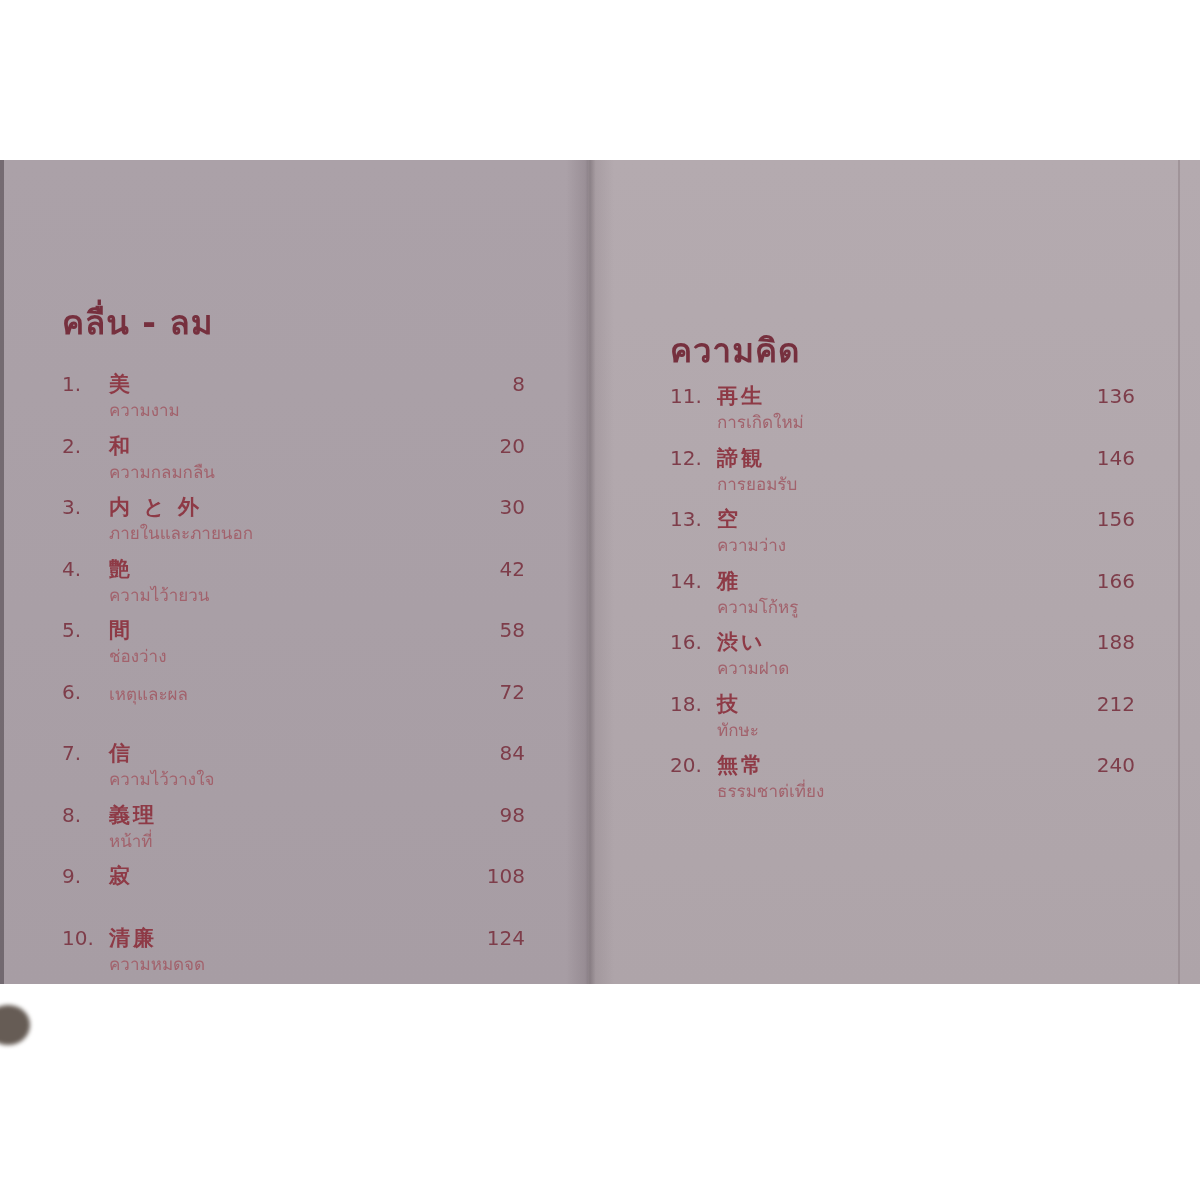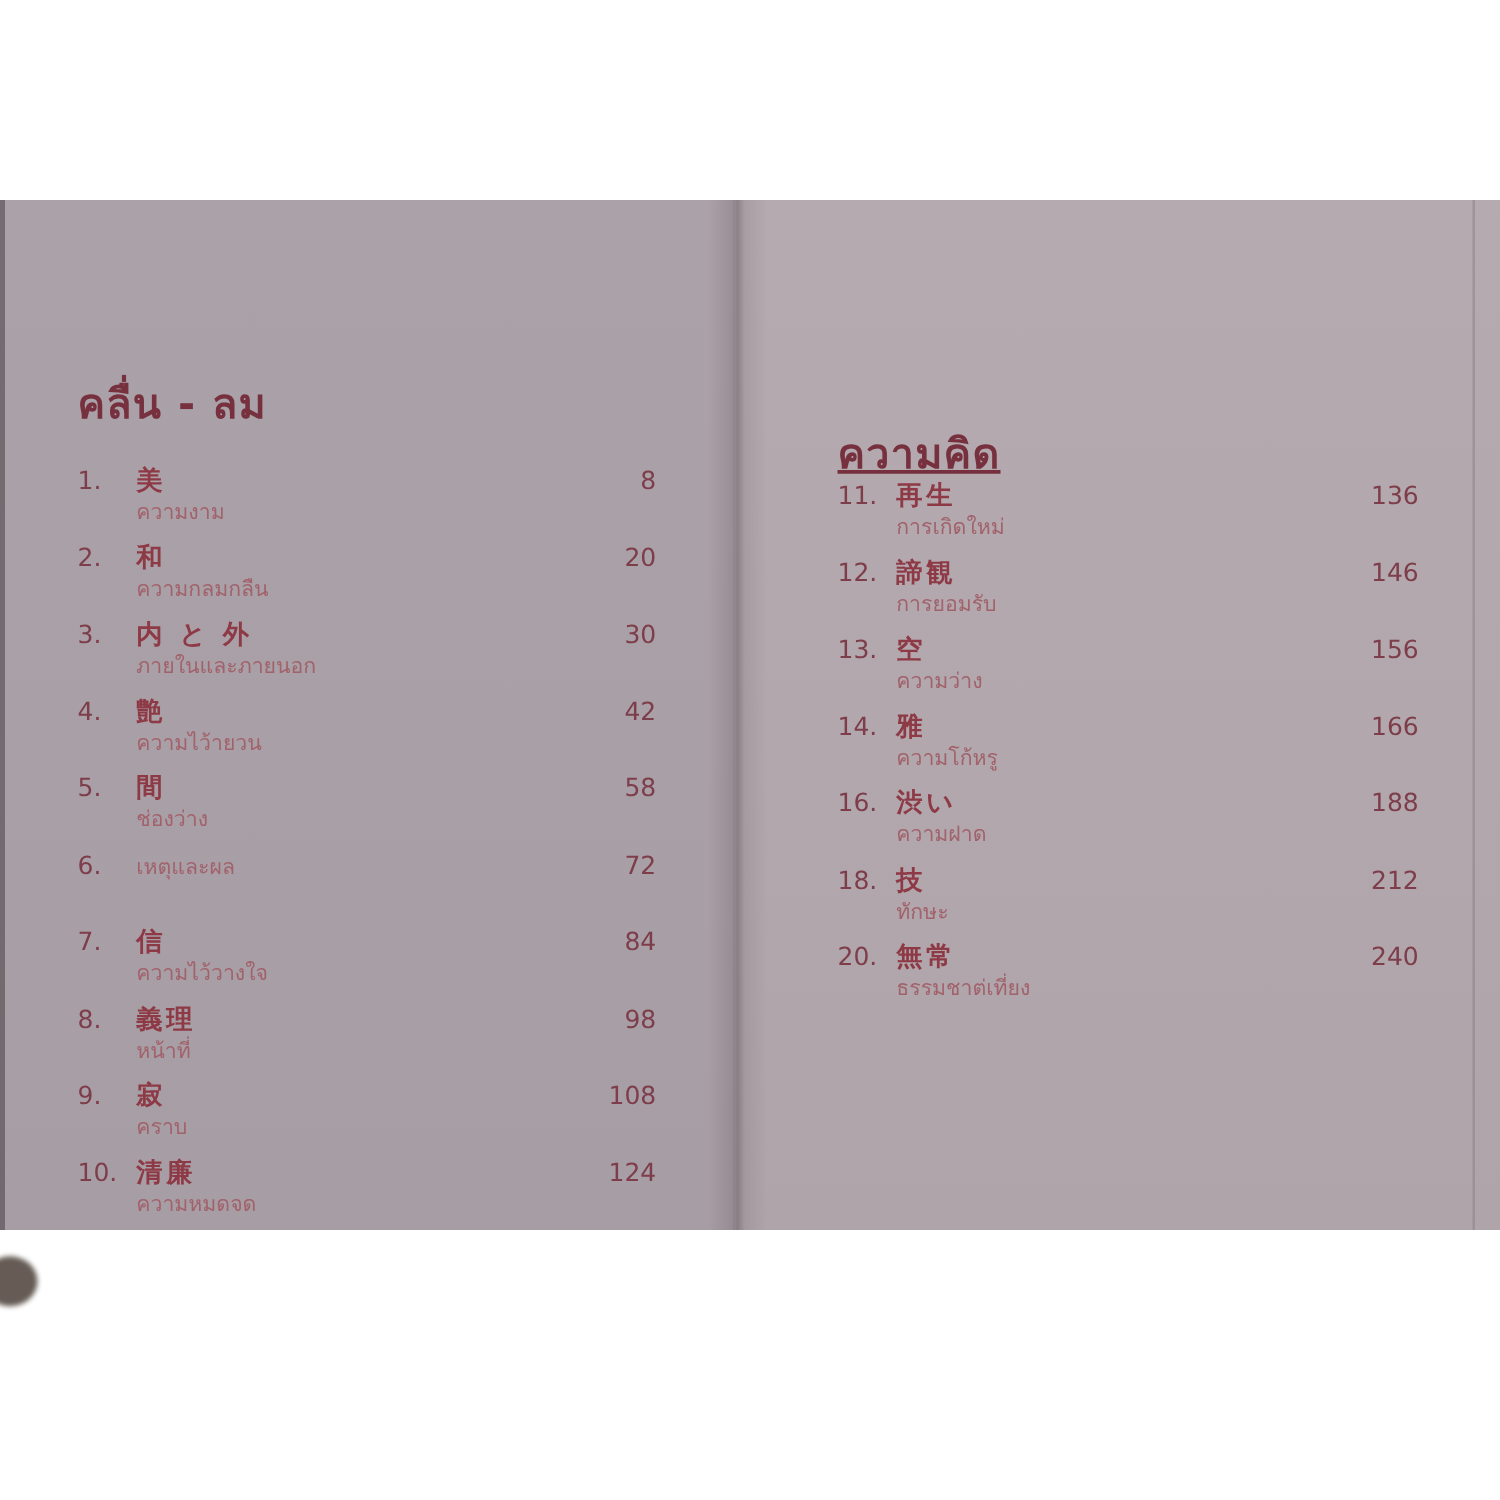--- a/index.html
+++ b/index.html
@@ -94,21 +94,21 @@
 
   .page-header {
     position: absolute;
     font-size: 33px;
     font-weight: 600;
     letter-spacing: 1px;
     color: #76303e;
     white-space: nowrap;
   }
   .page-header.hl { top: 136px; }
-  .page-header.hr { top: 176px; text-decoration: underline; }
+  .page-header.hr { top: 164px; }
 
   .toc-list {
     position: absolute;
     width: 100%;
   }
   .toc-list.ll { top: 212px; }
   .toc-list.lr { top: 224px; }
 
   .row {
     display: flex;
@@ -233,21 +233,20 @@
           <span class="kanji">義理</span>
           <span class="thai">หน้าที่</span>
         </span>
         <span class="pg">98</span>
       </div>
 
       <div class="row">
         <span class="no">9.</span>
         <span class="titles">
           <span class="kanji">寂</span>
-          <span class="thai">คราบ</span>
         </span>
         <span class="pg">108</span>
       </div>
 
       <div class="row">
         <span class="no">10.</span>
         <span class="titles">
           <span class="kanji">清廉</span>
           <span class="thai">ความหมดจด</span>
         </span>

